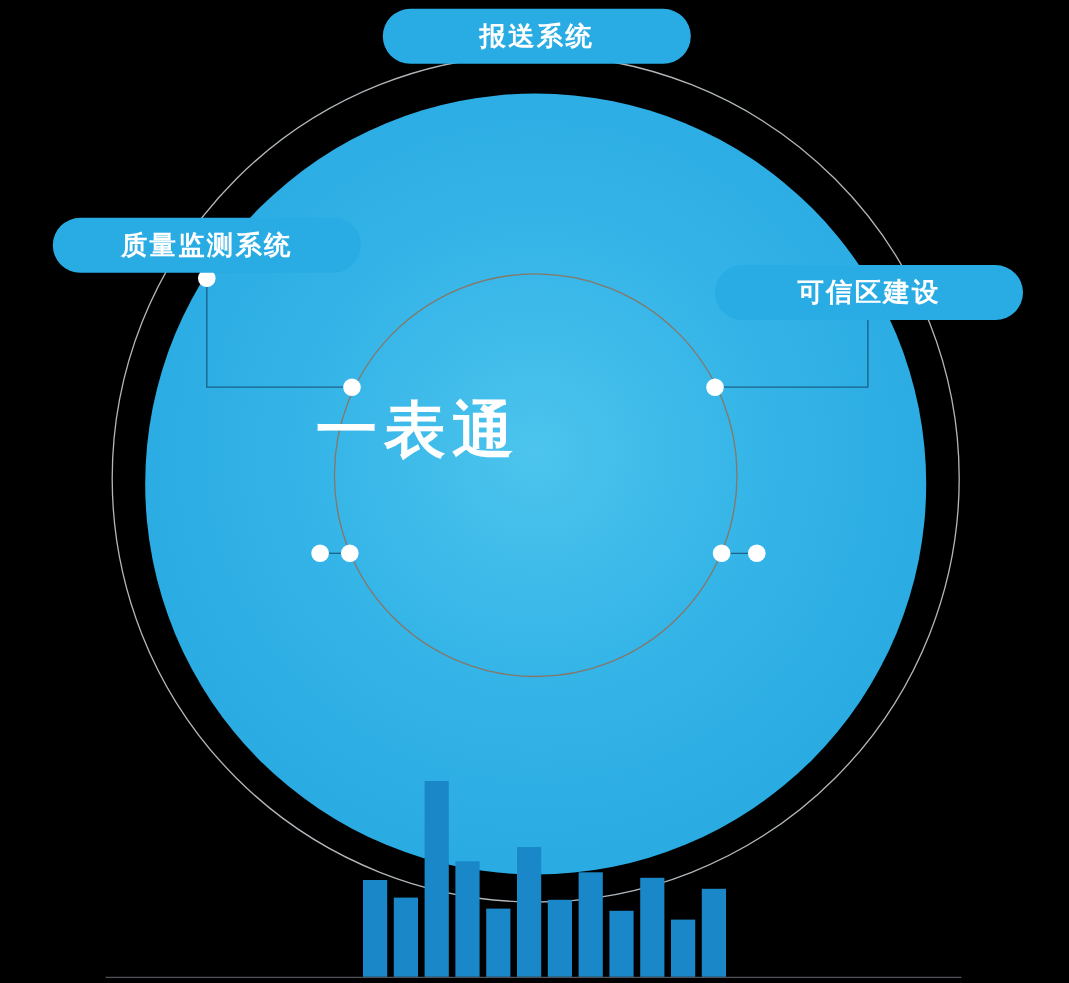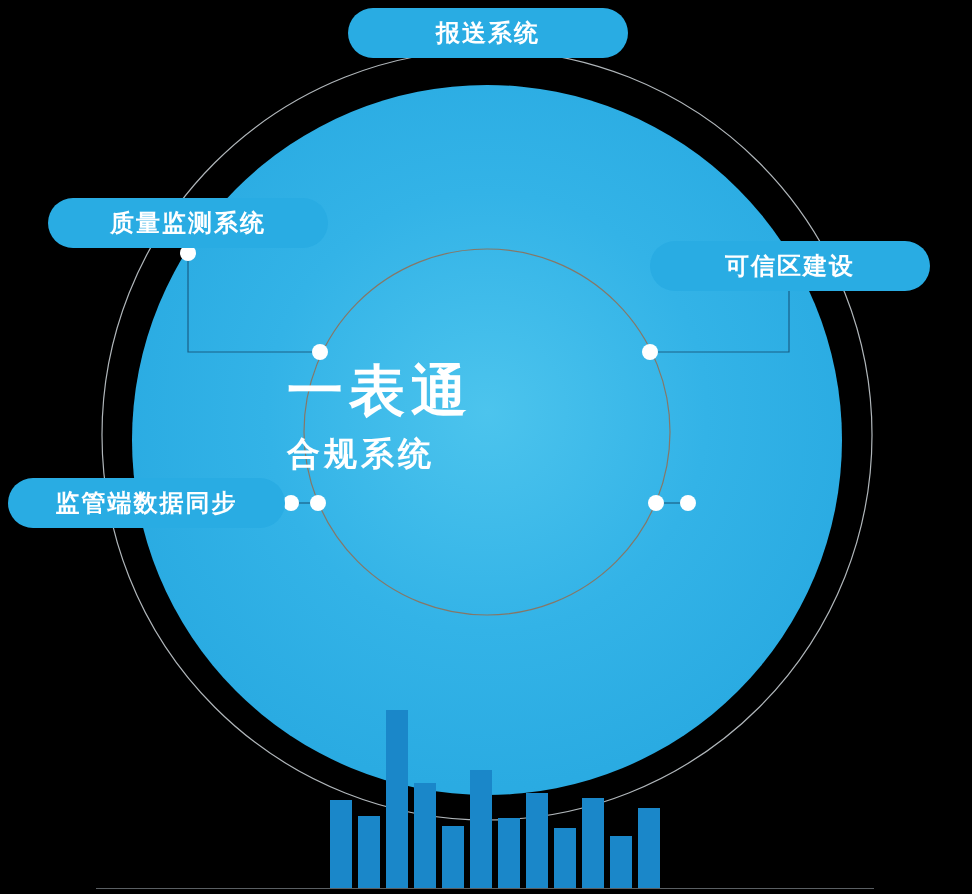--- a/index.html
+++ b/index.html
@@ -97,34 +97,30 @@
     <circle cx="656" cy="503" r="8" fill="#ffffff"></circle>
 
     <circle cx="188" cy="253" r="8" fill="#ffffff"></circle>
     <circle cx="789" cy="253" r="8" fill="#ffffff"></circle>
     <circle cx="291" cy="503" r="8" fill="#ffffff"></circle>
     <circle cx="688" cy="503" r="8" fill="#ffffff"></circle>
   </svg>
 
   <div class="center-text">
     <div class="main">一表通</div>
-    <div class="sub">合规系统</div>
   </div>
 
   <div class="pill pill-left-upper">
     <span>质量监测系统</span>
   </div>
   <div class="pill pill-top">
     <span>报送系统</span>
   </div>
   <div class="pill pill-right-upper">
     <span>可信区建设</span>
-  </div>
-  <div class="pill pill-left-lower">
-    <span>监管端数据同步</span>
   </div>
 
   <div class="bars">
       <div class="bar" style="height: 88px;"></div>
       <div class="bar" style="height: 72px;"></div>
       <div class="bar" style="height: 178px;"></div>
       <div class="bar" style="height: 105px;"></div>
       <div class="bar" style="height: 62px;"></div>
       <div class="bar" style="height: 118px;"></div>
       <div class="bar" style="height: 70px;"></div>

